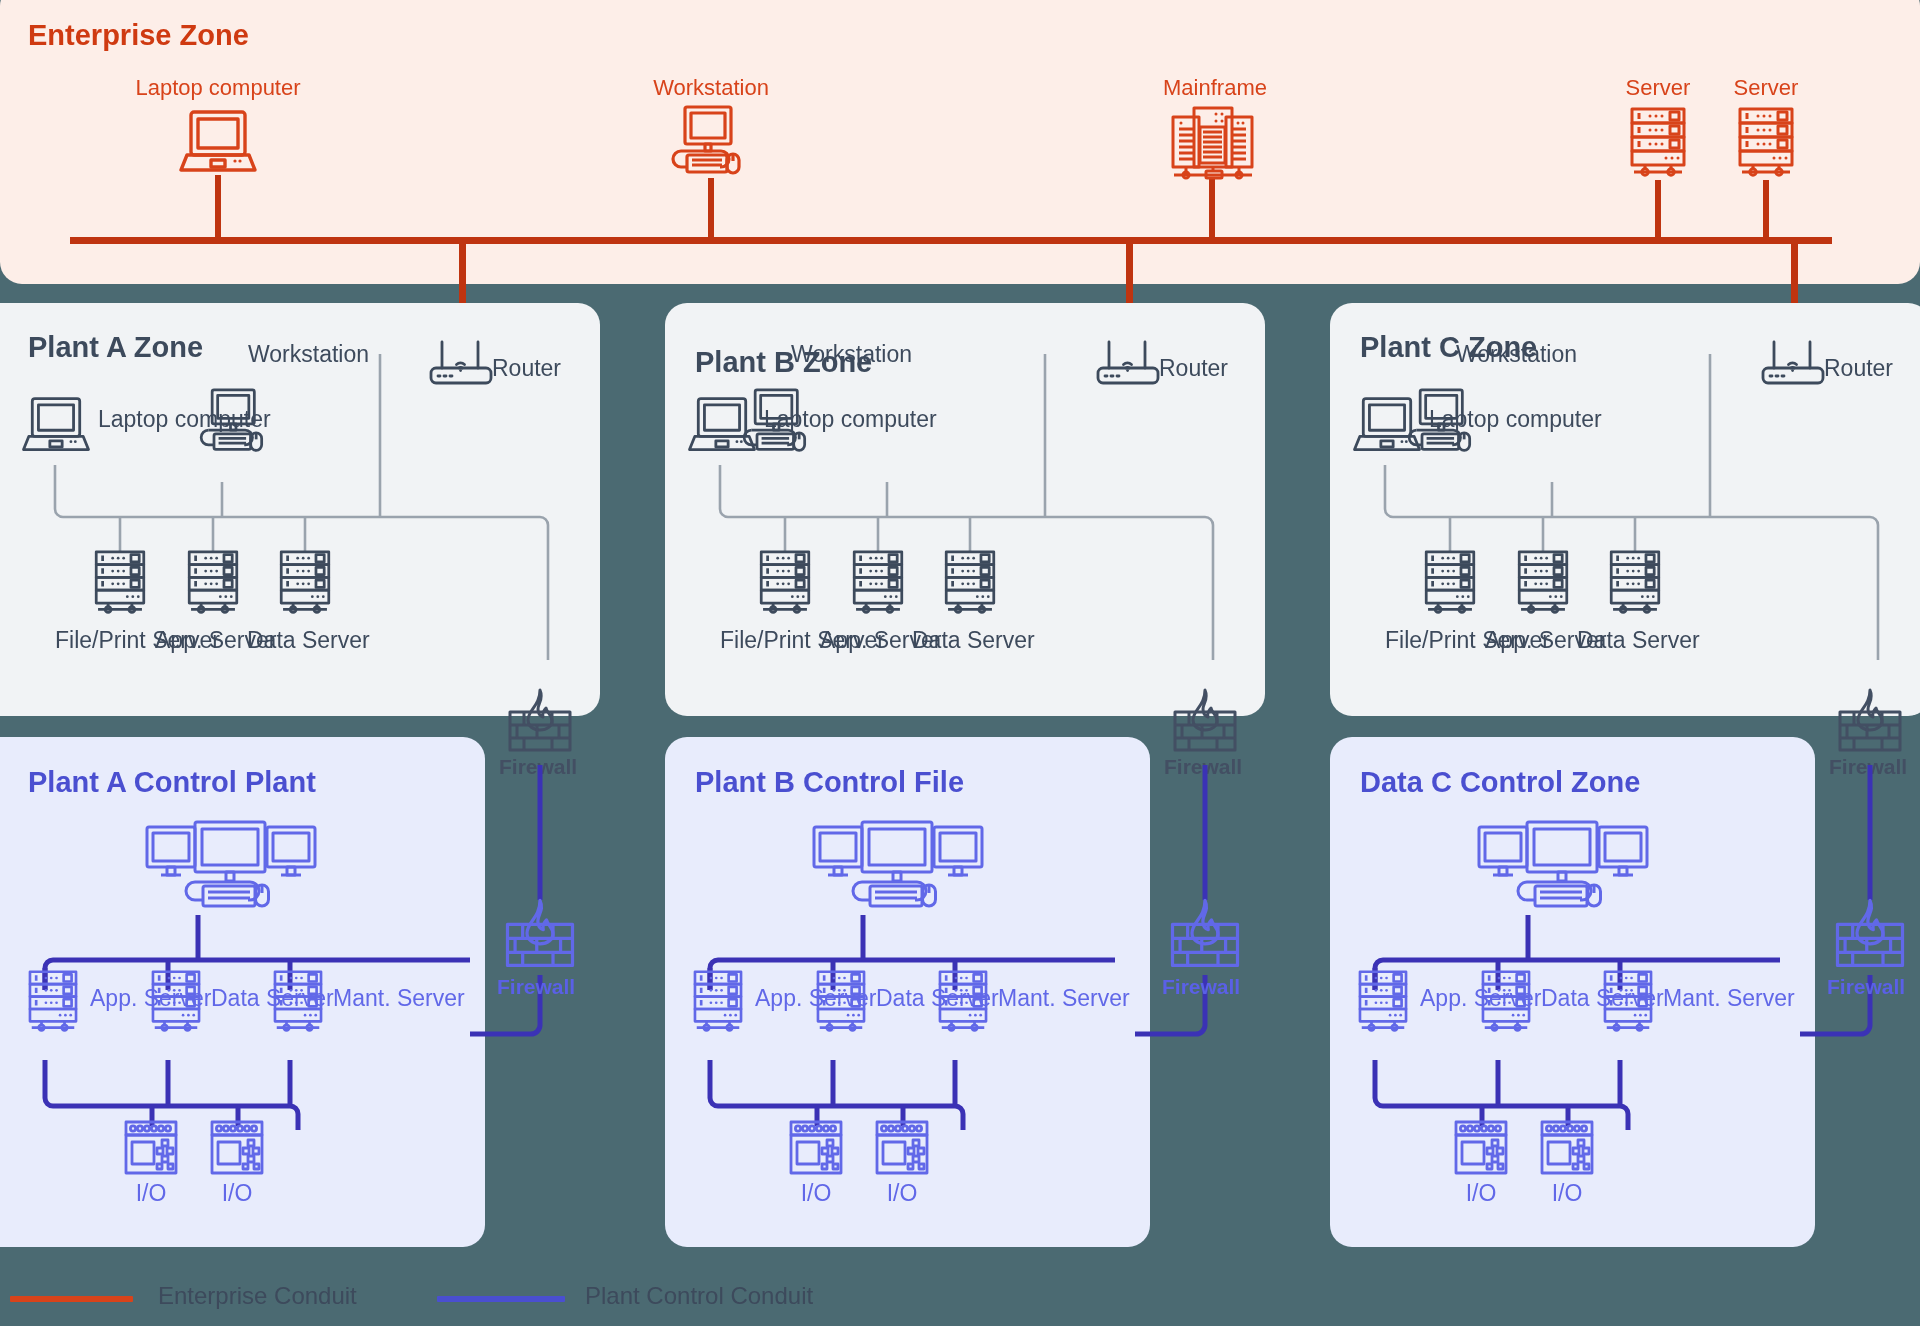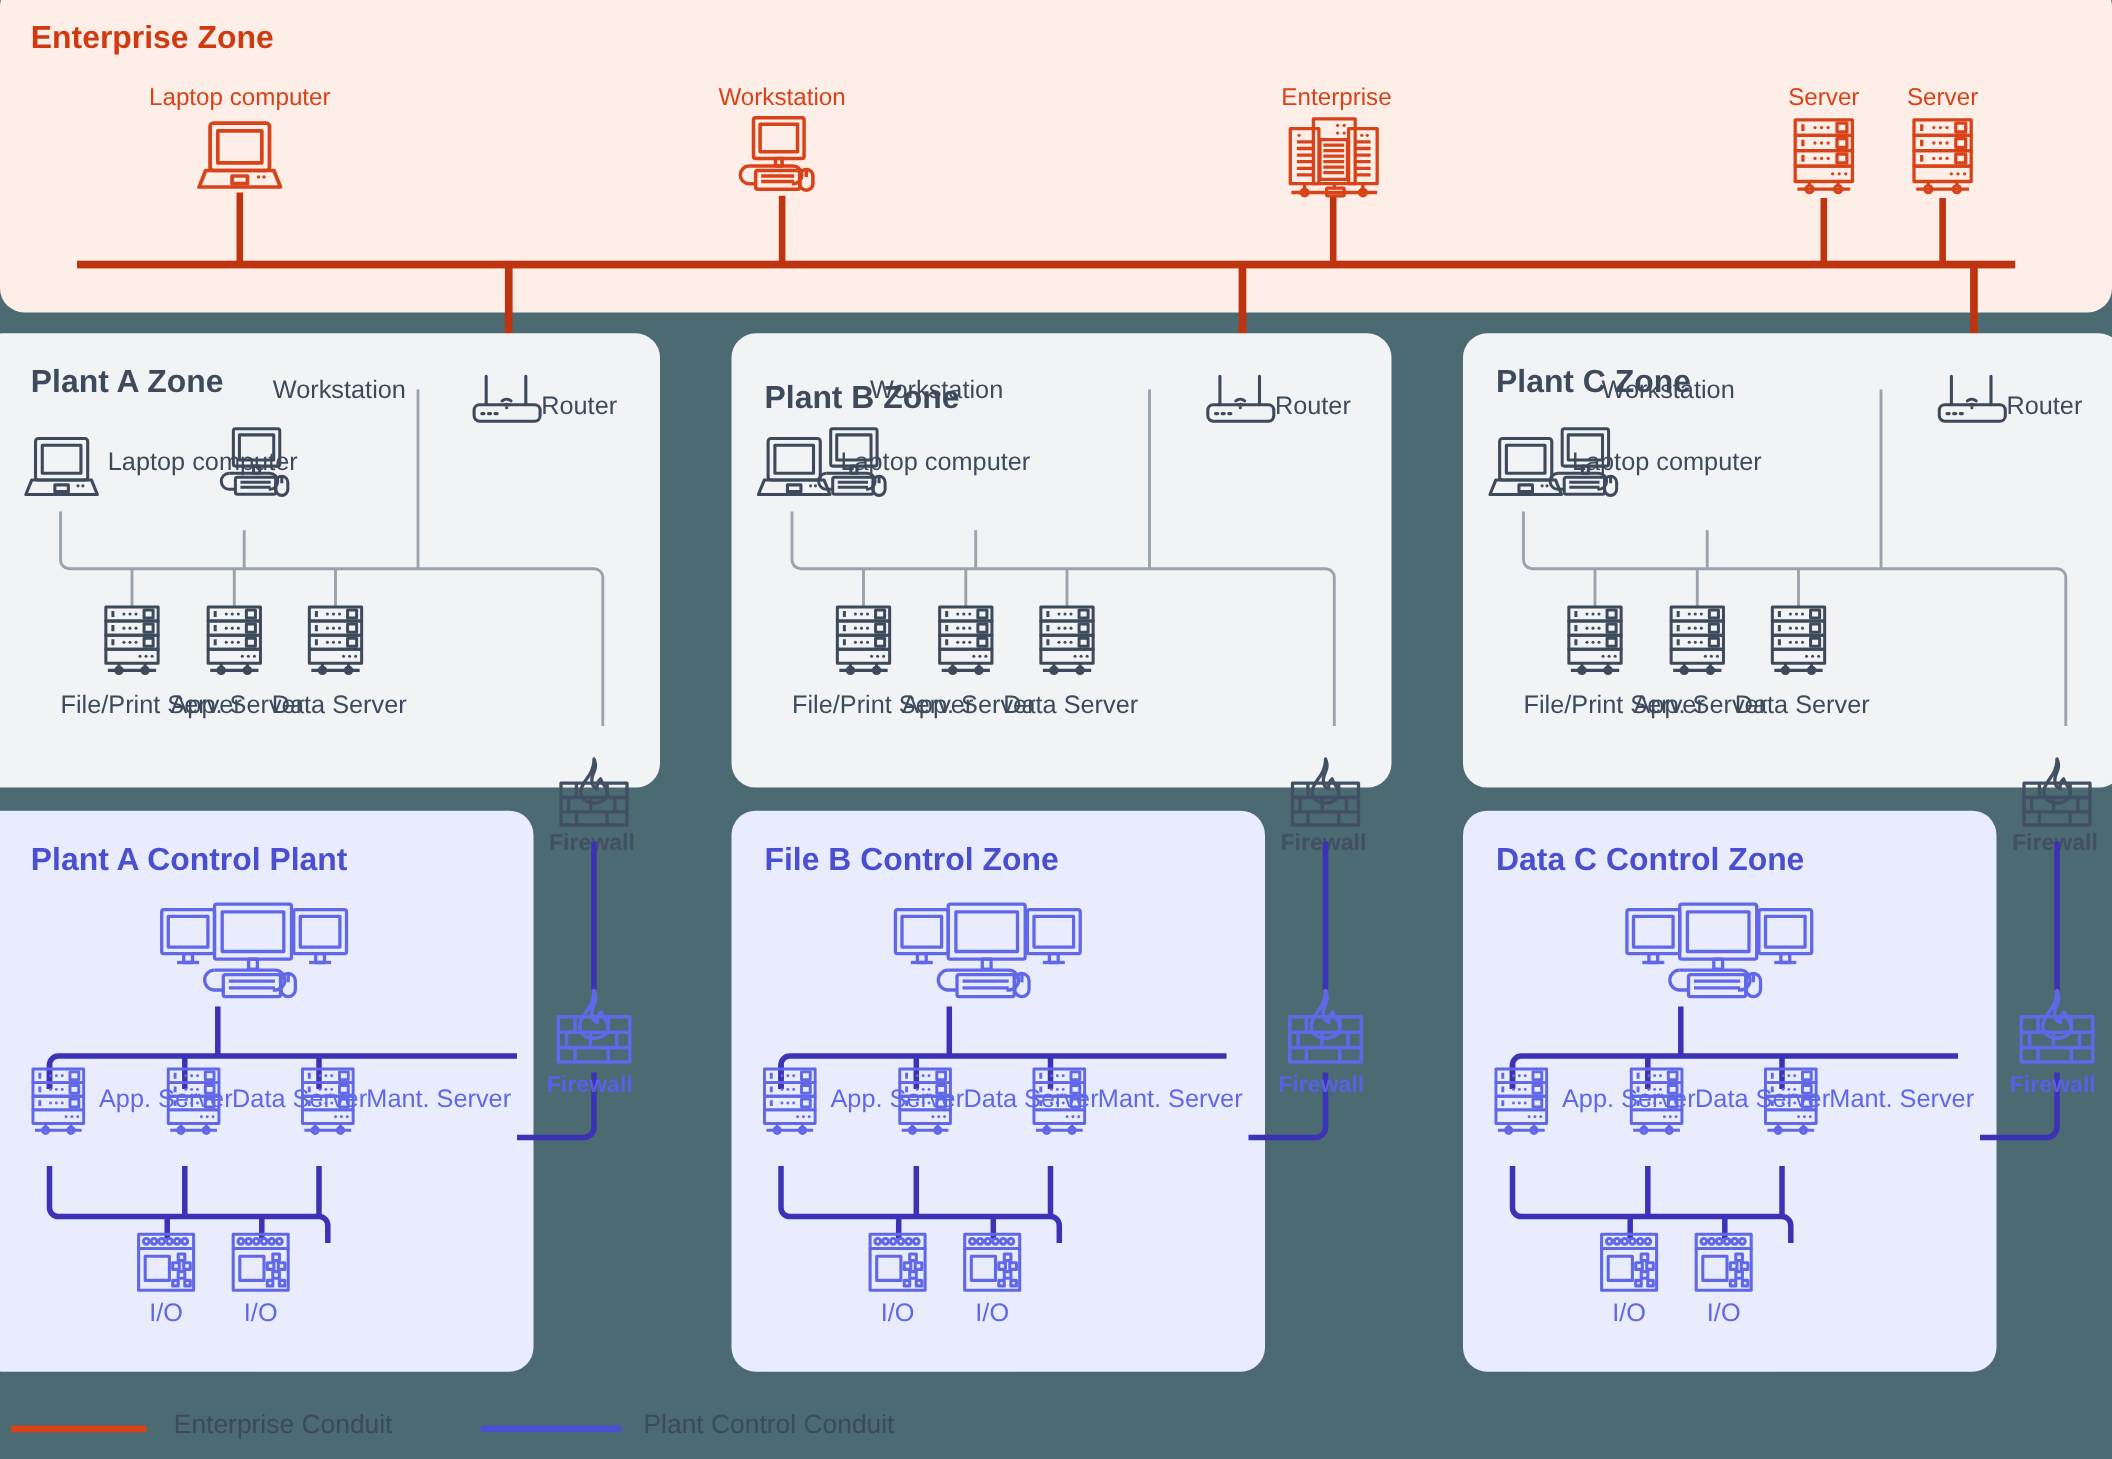--- a/index.html
+++ b/index.html
@@ -85,21 +85,21 @@
       <path d="M44 39 h6 v7 h-6z"></path>
       <path d="M20 46 h40 a8 8 0 0 1 0 16 h-1"></path>
       <path d="M20 46 a8 8 0 0 0 0 16 h5"></path>
       <rect x="26" y="50" width="40" height="17" rx="2"></rect>
       <path d="M31 55h30M31 60h30"></path>
       <path d="M72 49 a6 6 0 0 1 6 6 v7 a6 6 0 0 1 -12 0 v-7 a6 6 0 0 1 6 -6z"></path>
       <path d="M72 49v7"></path>
     </svg>
   </div>
 
-  <div class="lbl lbl-ent" style="left:1090px;top:75px;width:250px;">Enterprise</div>
+  <div class="lbl lbl-ent" style="left:1090px;top:75px;width:250px;">Mainframe</div>
   <div class="ico" style="left:1168px;top:105px;">
     <svg width="90" height="75" viewBox="0 0 90 75" fill="none" stroke="#d8431a" stroke-width="3" stroke-linejoin="round">
       <rect x="5" y="12" width="26" height="50"></rect>
       <rect x="58" y="12" width="26" height="50"></rect>
       <rect x="26" y="3" width="38" height="59"></rect>
       <rect x="32" y="22" width="25" height="36"></rect>
       <path d="M11 24h14M11 30h14M11 36h14M11 42h14M11 48h14M11 54h14"></path>
       <path d="M64 24h14M64 30h14M64 36h14M64 42h14M64 48h14M64 54h14"></path>
       <path d="M35 27h19M35 32h19M35 37h19M35 42h19M35 47h19M35 52h19"></path>
       <circle cx="13" cy="18" r="1.5" fill="#d8431a" stroke="none"></circle>
@@ -806,21 +806,21 @@
     <svg width="78" height="72" viewBox="0 0 72 66" fill="none" stroke="#6168e8" stroke-width="3" stroke-linejoin="round">
       <path d="M36 2 c4 9 -2 13 -2 19 c0 4 2 7 5 8 c-1 -4 1 -7 3 -9 c1 5 6 7 6 13 c0 5 -5 9 -12 9 c-7 0 -12 -4 -12 -10 c0 -10 12 -14 12 -30z"></path>
       <rect x="6" y="24" width="60" height="38"></rect>
         <path d="M6 37h60M6 50h60"></path>
       <path d="M20 24v13M48 24v13M13 37v13M33 37v13M55 37v13M20 50v12M48 50v12"></path>
     </svg>
   </div>
   <div class="lbl lbl-fw-blue" style="left:497px;top:975px;">Firewall</div>
 
   <div class="zone zone-ctrl" style="left:665px;top:737px;width:485px;height:510px;"></div>
-  <div class="zone-title t-ctrl" style="left:695px;top:766px;">File B Control Zone</div>
+  <div class="zone-title t-ctrl" style="left:695px;top:766px;">Plant B Control File</div>
 
   <div class="ico" style="left:812px;top:820px;">
     <svg width="175" height="95" viewBox="0 0 175 95" fill="none" stroke="#6168e8" stroke-width="3" stroke-linejoin="round">
       <rect x="2" y="7" width="48" height="40" rx="2"></rect>
         <rect x="8" y="13" width="36" height="28"></rect>
       <path d="M22 47h8v8h-8z"></path>
         <path d="M16 55h20"></path>
       <rect x="122" y="7" width="48" height="40" rx="2"></rect>
         <rect x="128" y="13" width="36" height="28"></rect>
       <path d="M142 47h8v8h-8z"></path>

